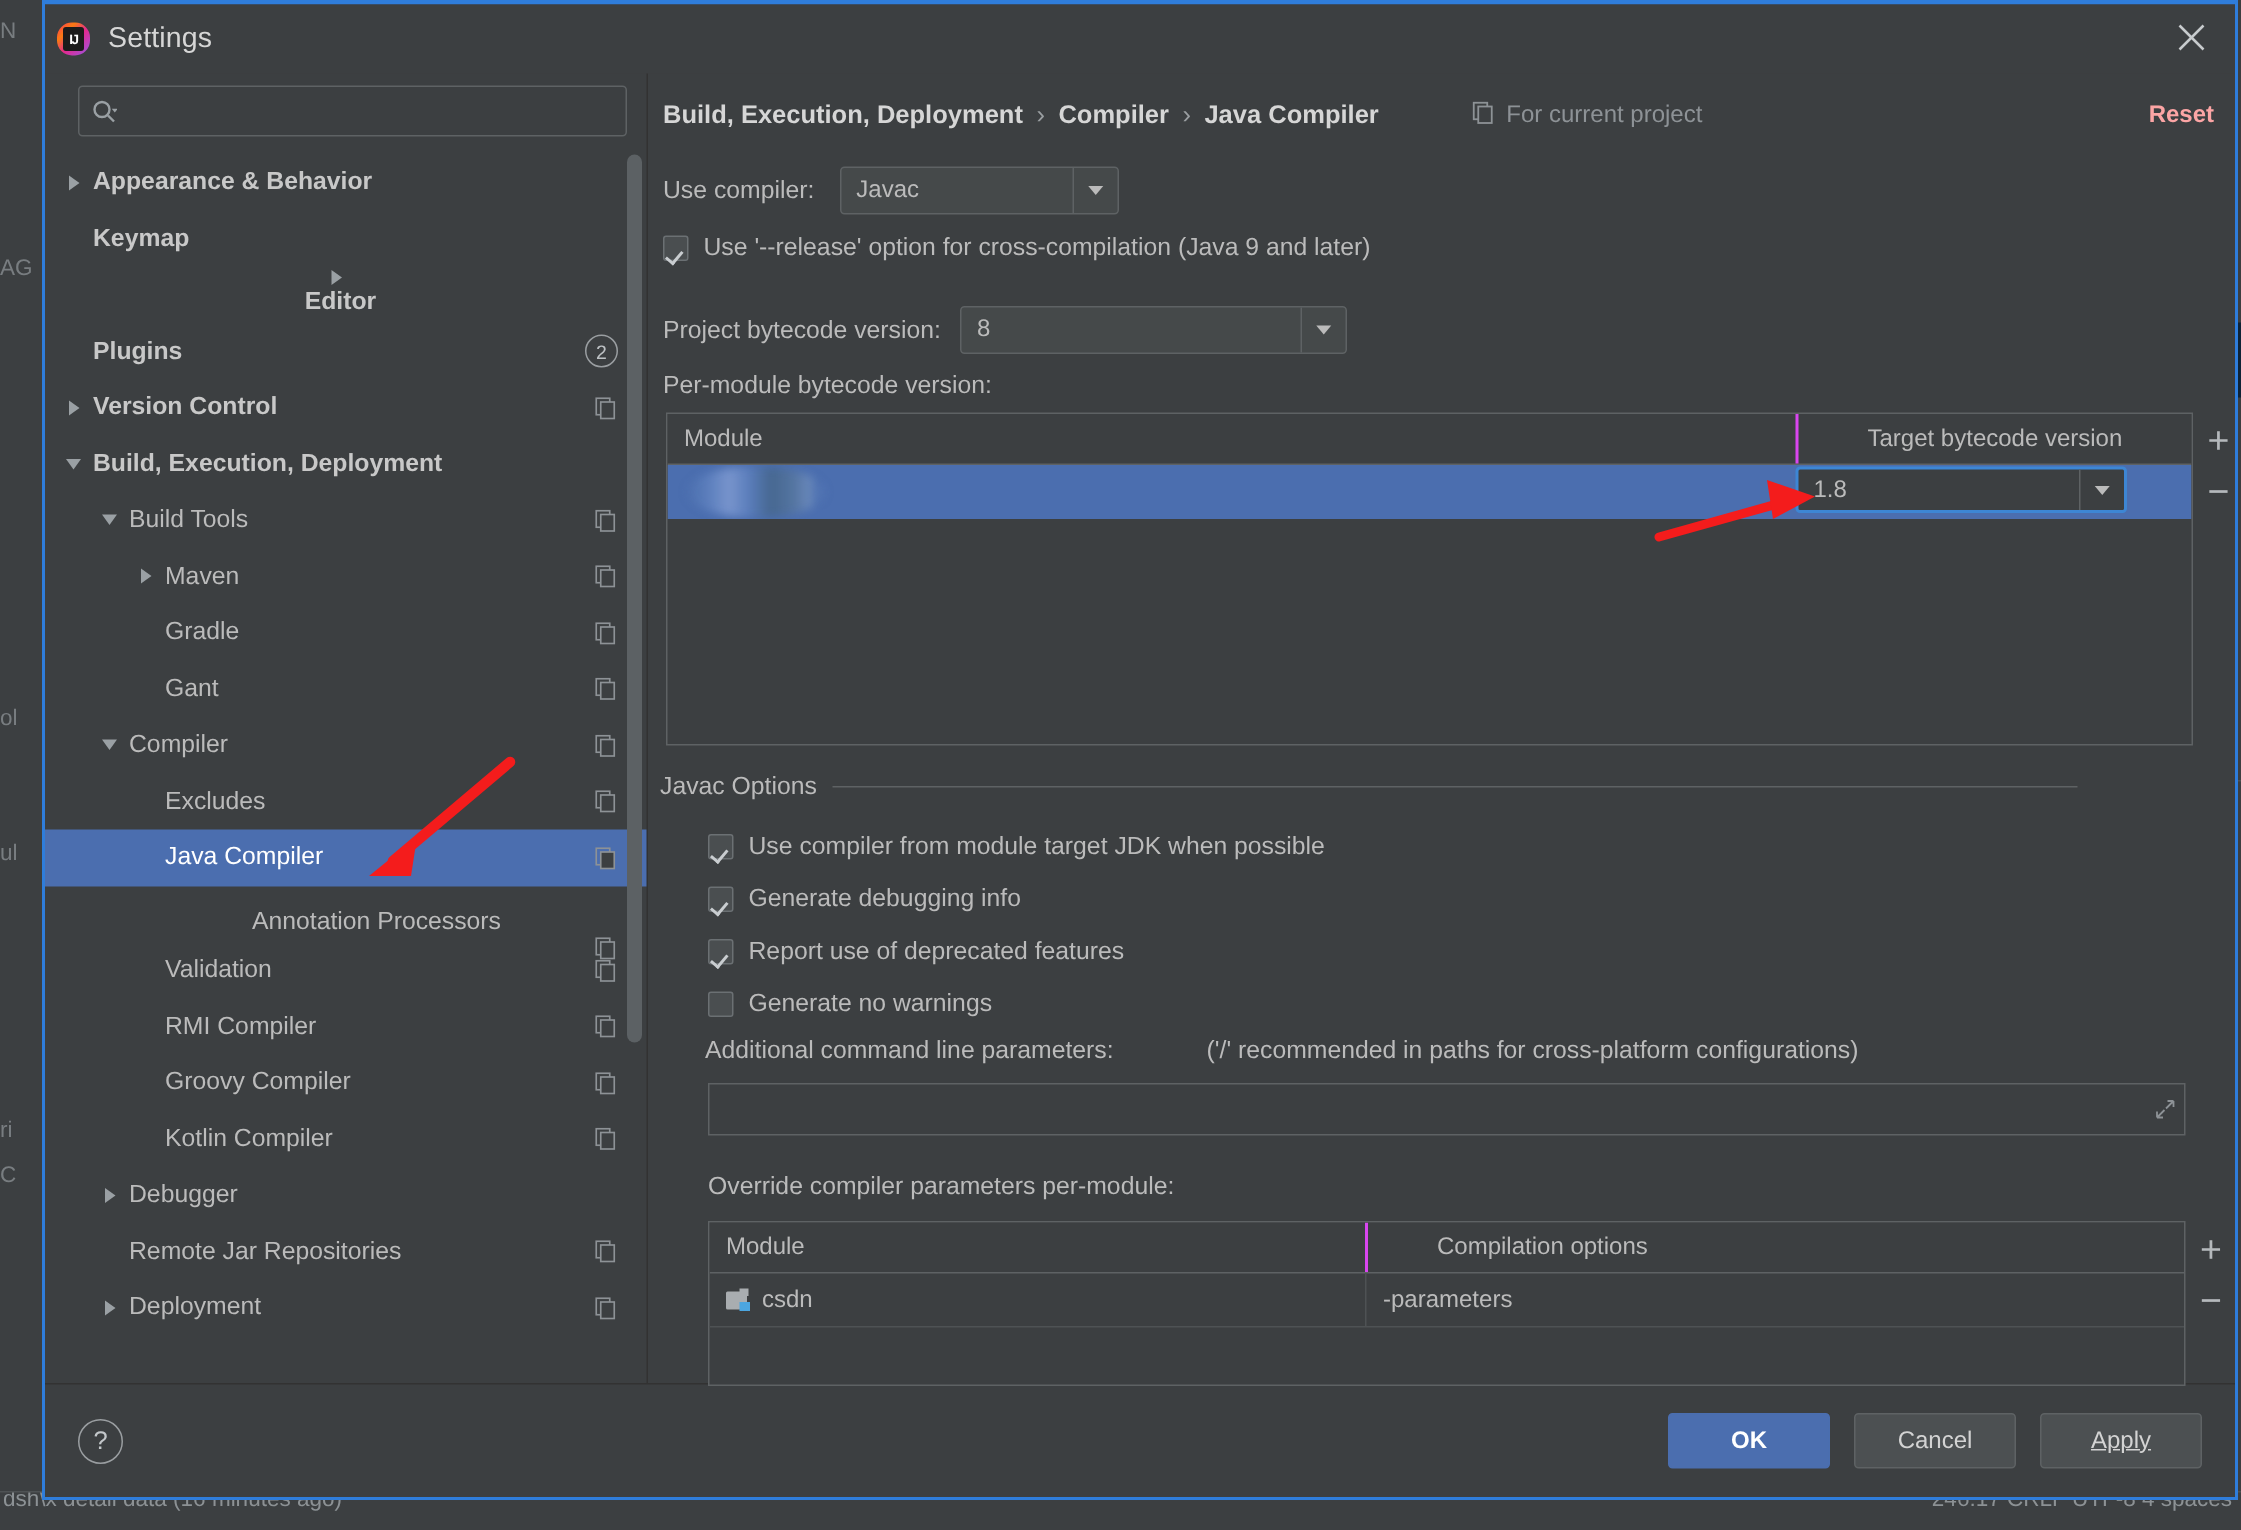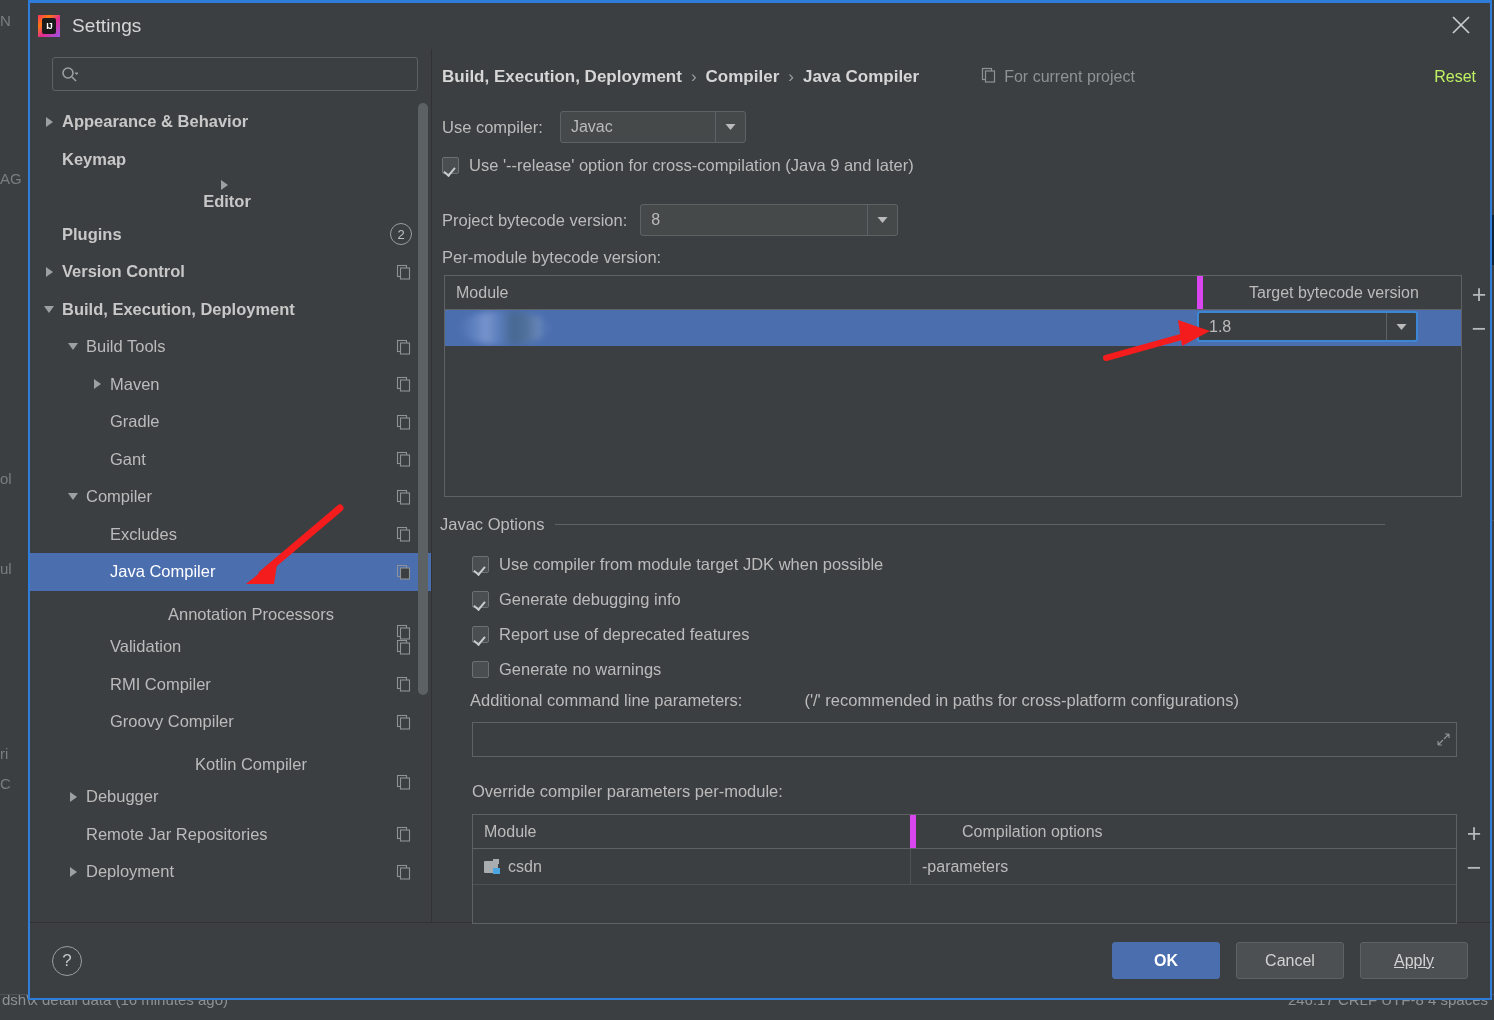--- a/index.html
+++ b/index.html
@@ -72,21 +72,21 @@
   
   #dialog-titlebar {
     height: 46px; flex: 0 0 46px;
     display: flex; align-items: center;
     background: #3c3f41;
     position: relative;
   }
   #ij-logo {
     width: 22px; height: 22px; margin-left: 8px; margin-right: 12px;
     position: relative; flex: 0 0 22px;
-    border-radius: 0; overflow: hidden;
+    border-radius: 10px; overflow: hidden;
     background: linear-gradient(135deg,#fe315d 0%,#f97a12 28%,#e3298f 55%,#9758e8 100%);
   }
   #ij-logo .ij-inner {
     position: absolute; left: 4px; top: 3px; width: 14px; height: 16px;
     background: #1b1b1b; border-radius: 2px;
     color: #fff; font-size: 9px; font-weight: bold;
     font-family: "Liberation Sans", sans-serif;
     line-height: 16px; text-align: center; letter-spacing: -1px;
   }
   #dialog-title {
@@ -172,21 +172,21 @@
     position: absolute; left: 10px; top: 10px; right: 14px; height: 36px;
     display: flex; align-items: center;
   }
   .bc-seg { font-size: 17px; font-weight: bold; color: #d6d6d6; white-space: nowrap; }
   .bc-sep { font-size: 17px; color: #9a9ea1; margin: 0 9px; }
   #for-current-project {
     margin-left: 62px; display: flex; align-items: center; gap: 7px;
     font-size: 16px; color: #8d9296; white-space: nowrap;
   }
   #reset-link {
-    margin-left: auto; font-size: 16px; font-weight: normal; color: #bef264;
+    margin-left: auto; font-size: 16px; font-weight: bold; color: #fca5a5;
     cursor: default; white-space: nowrap;
   }
 
   .row { display: flex; align-items: center; position: absolute; }
   .lbl { font-size: 16.5px; color: #bbbbbb; white-space: nowrap; }
 
   .combo {
     height: 32px; border: 1px solid #5e6264; border-radius: 3px;
     background: #45494a; display: flex; align-items: center;
     position: relative; cursor: default;
@@ -219,21 +219,21 @@
     position: absolute;
     border: 1px solid #5e6264;
     background: #3c3f41;
     overflow: hidden;
   }
   .tbl-head { display: flex; height: 34px; background: #3c3f41; border-bottom: 1px solid #5e6264; }
   .th {
     font-size: 16px; color: #bbbbbb; display: flex; align-items: center;
     padding-left: 11px; white-space: nowrap; overflow: hidden;
   }
-  .th.sep { border-left: 6px solid #d946ef; padding-left: 46px; }
+  .th.sep { border-left: 2px solid #d946ef; padding-left: 46px; }
   .tbl-row { display: flex; height: 36px; align-items: stretch; }
   .tbl-row.sel { background: #4b6eaf; }
   .td {
     font-size: 16px; color: #bbbbbb; display: flex; align-items: center;
     padding-left: 11px; white-space: nowrap; overflow: hidden;
   }
   .td.sep { border-left: 1px solid #4e5254; }
   .tbl-row.sel .td { color: #ffffff; }
   .tbl-row.bordered { border-bottom: 1px solid #4e5254; }
 
@@ -522,21 +522,21 @@
           <div class="tree-item" style="padding-left: 60px;">
             <span class="tree-arrow empty"></span>
             <span class="tree-label">Groovy Compiler</span>
             <span class="tree-copy">
               <svg width="16" height="16" viewBox="0 0 16 16">
                 <rect x="1.5" y="1.5" width="9" height="11" fill="none" stroke="#8d9296" stroke-width="1.1"></rect>
                 <rect x="4.5" y="4" width="9" height="11" fill="#3c3f41" stroke="#8d9296" stroke-width="1.1"></rect>
               </svg>
             </span>
           </div>
-          <div class="tree-item" style="padding-left: 60px; flex-direction: column;">
+          <div class="tree-item" style="padding-left: 60px;">
             <span class="tree-arrow empty"></span>
             <span class="tree-label">Kotlin Compiler</span>
             <span class="tree-copy">
               <svg width="16" height="16" viewBox="0 0 16 16">
                 <rect x="1.5" y="1.5" width="9" height="11" fill="none" stroke="#8d9296" stroke-width="1.1"></rect>
                 <rect x="4.5" y="4" width="9" height="11" fill="#3c3f41" stroke="#8d9296" stroke-width="1.1"></rect>
               </svg>
             </span>
           </div>
           <div class="tree-item" style="padding-left: 36px;">

